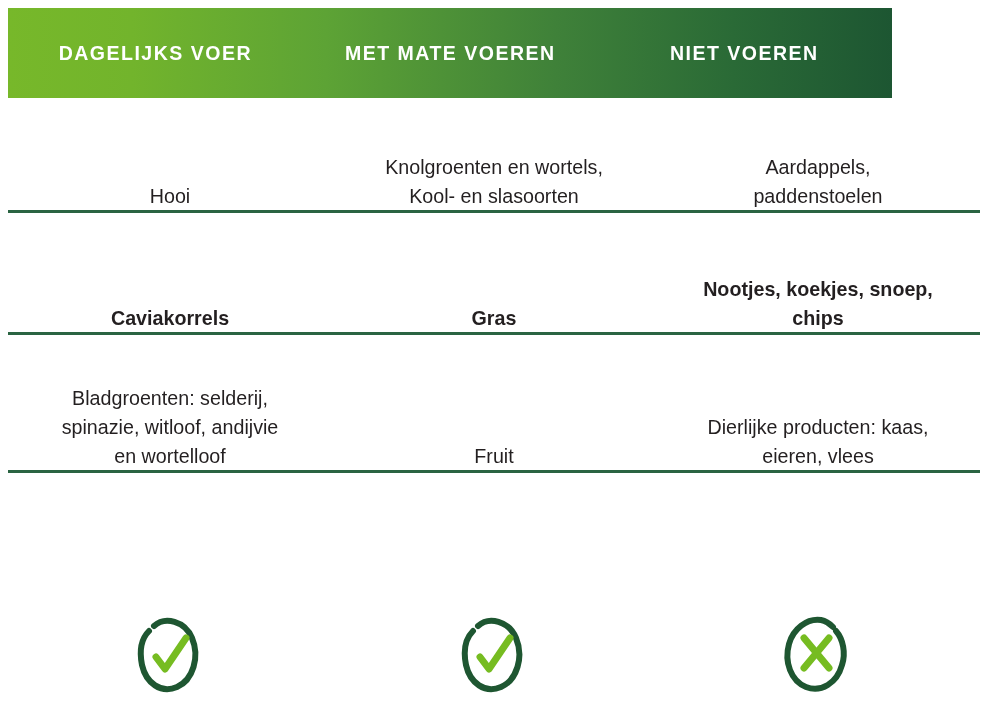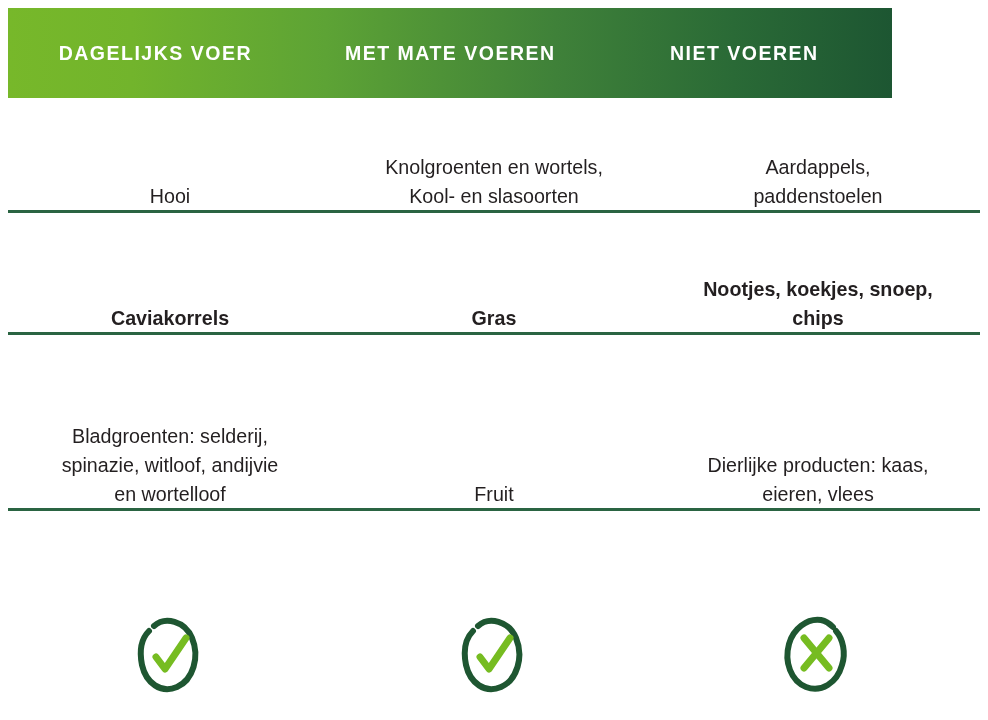--- a/index.html
+++ b/index.html
@@ -54,21 +54,21 @@
   }
   .row {
     display: flex;
     align-items: flex-end;
     width: 100%;
     box-sizing: border-box;
     position: relative;
   }
   .row.r0 { height: 112px; }
   .row.r1 { height: 119px; font-weight: bold; }
-  .row.r2 { height: 173px; }
+  .row.r2 { height: 135px; }
   .row.r3 { height: 110px; }
 
   .divider {
     height: 3px;
     background: #2a6442;
     width: 972px;
   }
 
   .cell {
     flex: 1 1 0;

